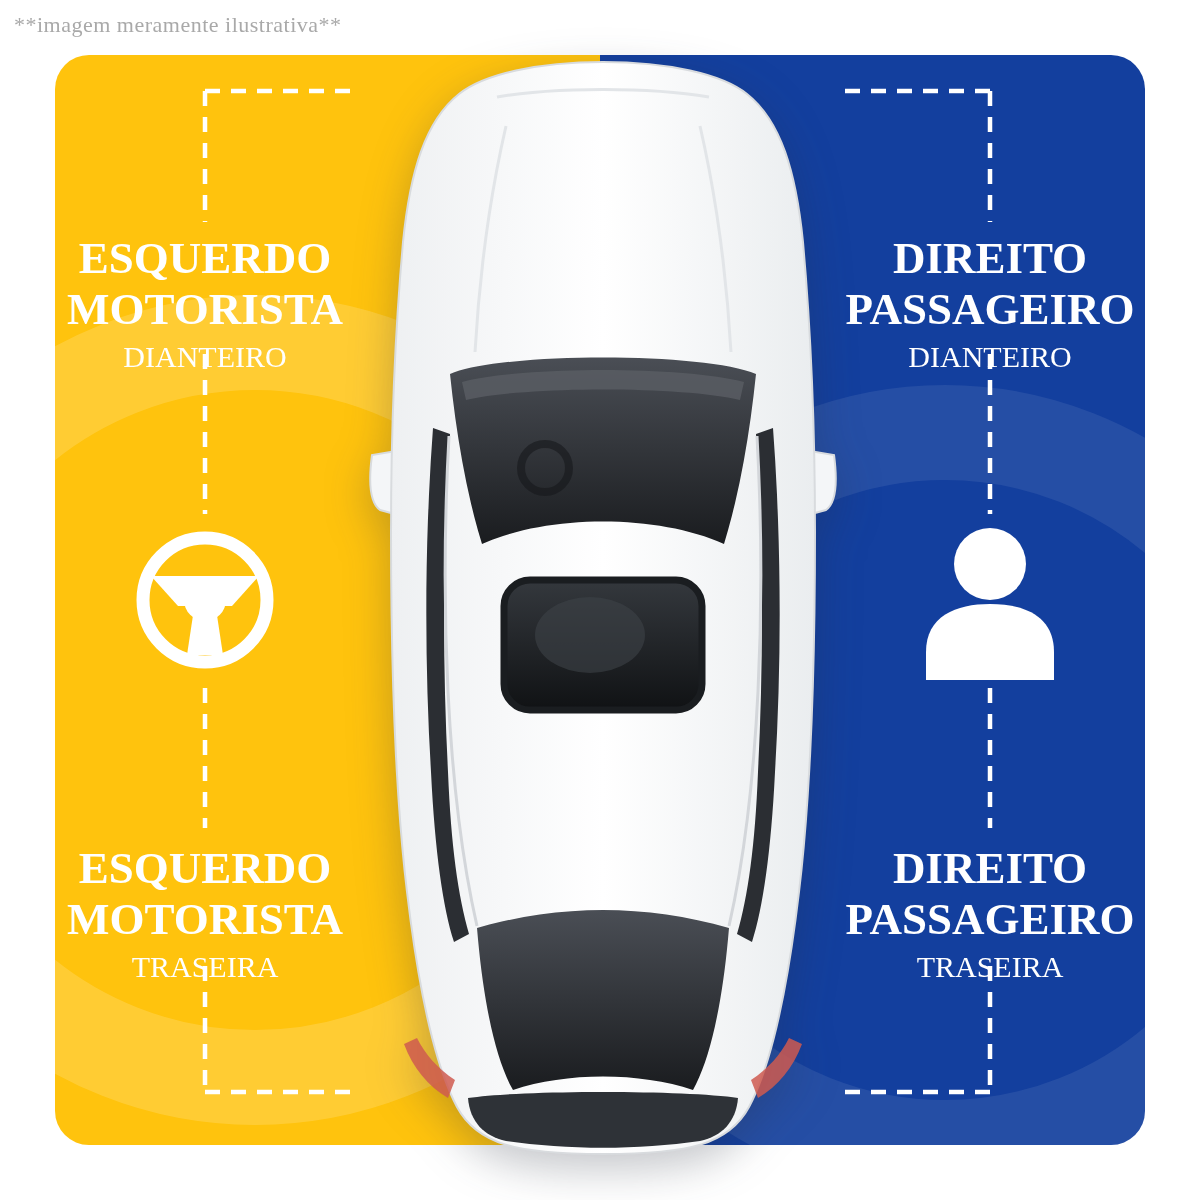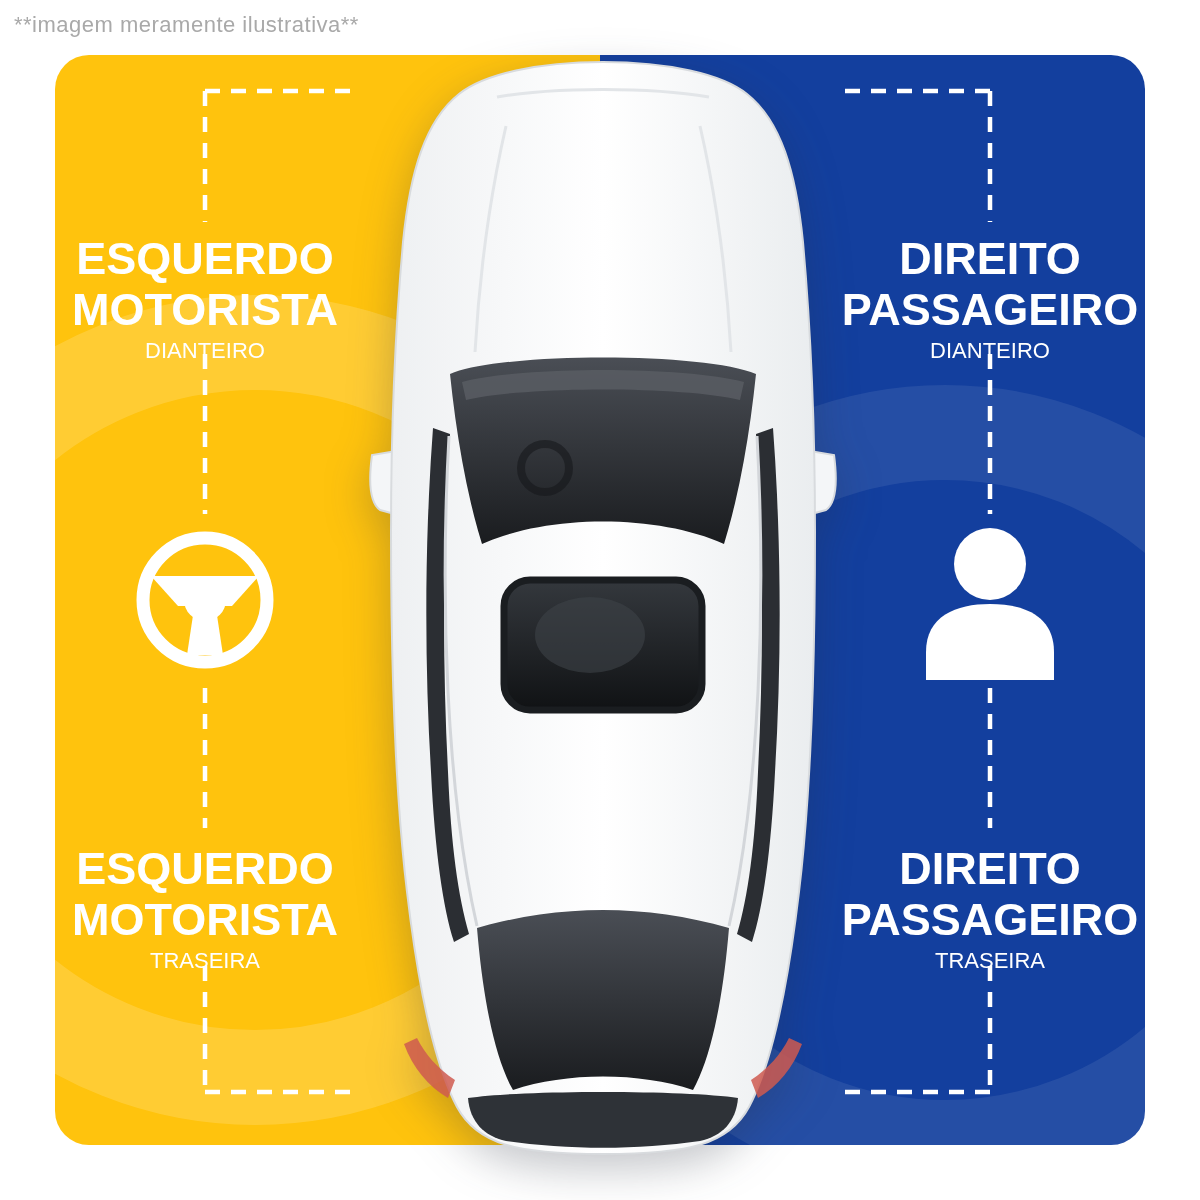--- a/index.html
+++ b/index.html
@@ -1,18 +1,18 @@
 <!DOCTYPE html>
 <html><head>
 <meta charset="utf-8">
 <style>
   html,body { margin:0; padding:0; background:#ffffff; }
   .canvas {
     position:relative; width:1200px; height:1200px; background:#ffffff; overflow:hidden;
-    font-family:Liberation Sans, sans-serif;
+    font-family:Liberation Serif, serif;
   }
   .disclaimer {
     position:absolute; left:14px; top:12px; font-size:22px; font-weight:500;
     color:#a9a9a9; letter-spacing:0.5px;
   }
   .panels {
     position:absolute; left:55px; top:55px; width:1090px; height:1090px;
     border-radius:34px; overflow:hidden; display:flex;
   }
   .panel { position:relative; width:50%; height:100%; overflow:hidden; }
@@ -23,21 +23,21 @@
   }
   .wm-left  { width:640px; height:640px; border:95px solid rgba(255,255,255,.16); left:-215px; top:240px; }
   .wm-right { width:620px; height:620px; border:95px solid rgba(255,255,255,.08); right:-205px; top:330px; }
   svg.overlay { position:absolute; left:0; top:0; width:1200px; height:1200px; }
   svg.car     { position:absolute; left:0; top:0; width:1200px; height:1200px;
                 filter:drop-shadow(0 14px 22px rgba(40,45,60,.28)); }
   .label {
     position:absolute; width:330px; text-align:center; color:#ffffff;
   }
   .label .b { display:block; font-size:45px; font-weight:800; line-height:1.14; }
-  .label .r { display:block; font-size:22px; font-weight:400; line-height:1.3; margin-top:1px; }
+  .label .r { display:block; font-size:30px; font-weight:400; line-height:1.3; margin-top:1px; }
   .label-front-left  { left:40px;  top:233px; }
   .label-front-right { left:825px; top:233px; }
   .label-rear-left   { left:40px;  top:843px; }
   .label-rear-right  { left:825px; top:843px; }
   .side-icon { position:absolute; width:170px; height:170px; }
   .icon-left  { left:120px; top:515px; }
   .icon-right { left:905px; top:515px; }
 </style>
 </head>
 <body>

